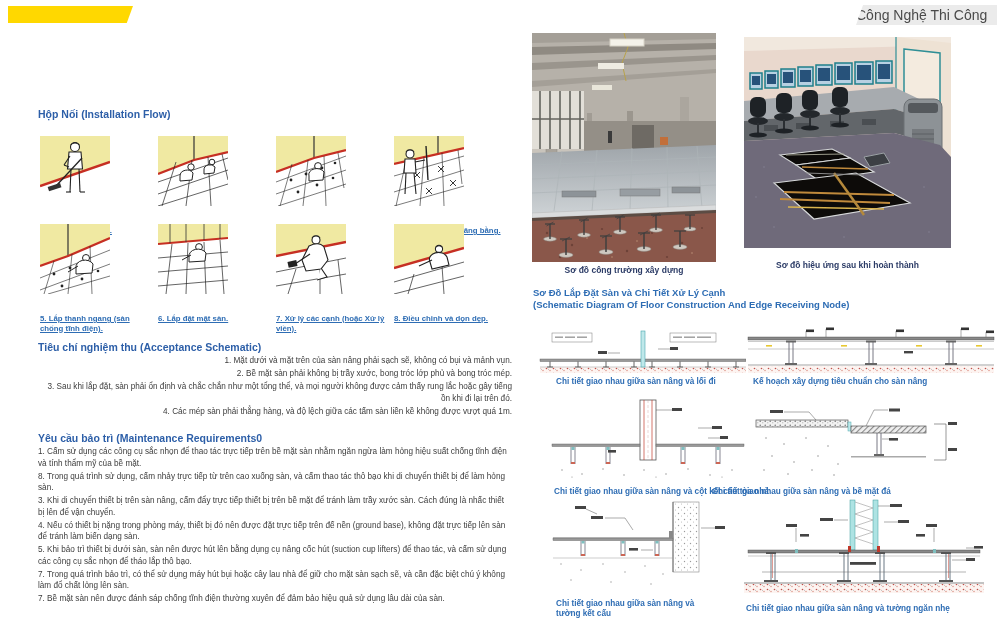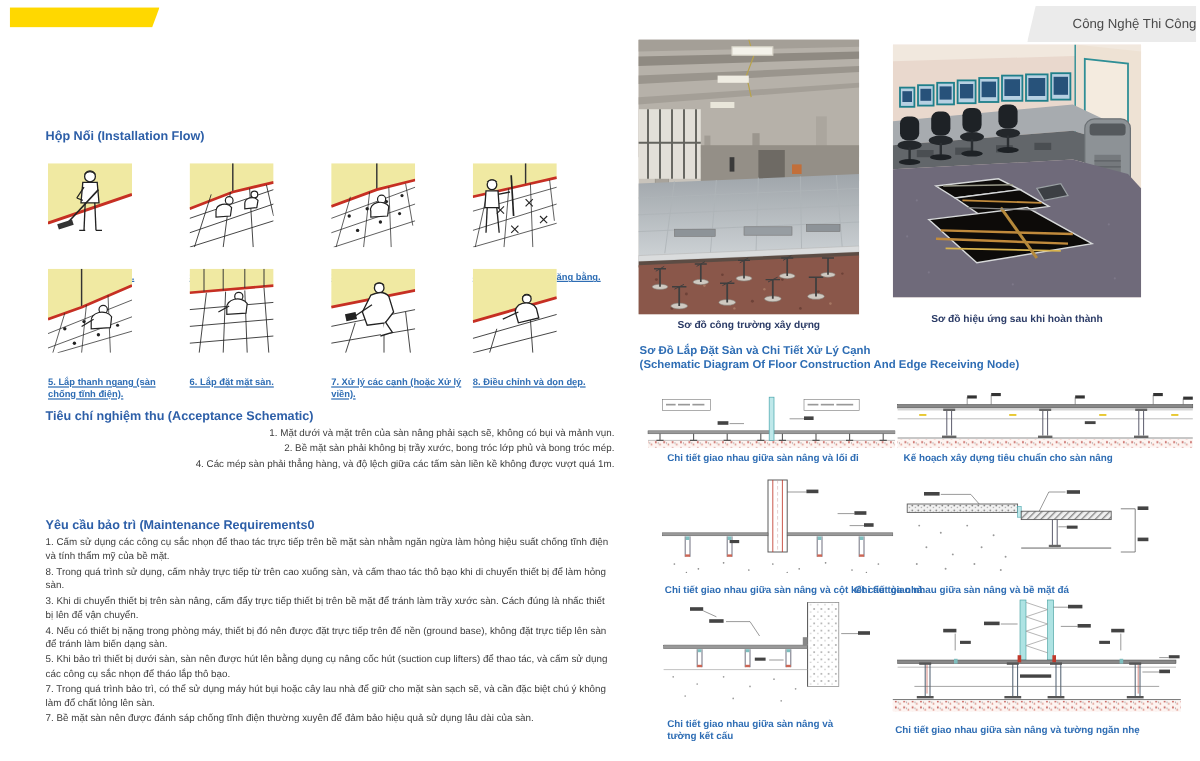--- a/index.html
+++ b/index.html
@@ -2,24 +2,24 @@
 <html><head>
 <meta charset="utf-8">
 <style>
   html,body{margin:0;padding:0;background:#fff;}
   .page{position:relative;width:1000px;height:634px;background:#fff;overflow:hidden;
         font-family:"Liberation Sans","DejaVu Sans",sans-serif;}
   .abs{position:absolute;}
   
   .yellow-bar{left:8px;top:6px;width:125px;height:17px;background:#FFD800;
         clip-path:polygon(0 0,100% 0,95% 100%,0 100%);}
-  .corner-tag{left:856px;top:5px;width:141px;height:30px;background:#ebebeb;
+  .corner-tag{left:856px;top:5px;width:141px;height:20px;background:#ebebeb;
         clip-path:polygon(5% 0,100% 0,100% 100%,0 100%);
-        display:flex;align-items:center;justify-content:flex-end;
-        font-size:11px;color:#4a4a4a;}
+        display:flex;align-items:center;justify-content:flex-start;
+        font-size:14px;color:#4a4a4a;}
   
   .title{left:38px;top:44px;width:480px;font-size:21px;font-weight:700;color:#2D5FA8;line-height:24px;}
   .sec-head{font-size:10.5px;font-weight:700;color:#2D5FA8;}
   .flow-head{left:38px;top:108px;}
   .acc-head{left:38px;top:341px;}
   .mnt-head{left:38px;top:432px;}
   .list{width:474px;font-size:8.2px;color:#3c3c3c;line-height:11.5px;}
   .acc-list{left:38px;top:355px;text-align:right;}
   .mnt-list{left:38px;top:446px;}
   .list p{margin:0 0 1.5px 0;}
@@ -294,20 +294,21 @@
         <line x1="38" y1="36" x2="25" y2="42"></line>
       </g>
     </svg>
     <div class="step-label">8. Điều chỉnh và dọn dẹp.</div>
   </div>
 
   <div class="abs sec-head acc-head">Tiêu chí nghiệm thu (Acceptance Schematic)</div>
   <div class="abs list acc-list">
     <p>1. Mặt dưới và mặt trên của sàn nâng phải sạch sẽ, không có bụi và mảnh vụn.</p>
     <p>2. Bề mặt sàn phải không bị trầy xước, bong tróc lớp phủ và bong tróc mép.</p>
+    <p>3. Sau khi lắp đặt, sàn phải ổn định và chắc chắn như một tổng thể, và mọi người không được cảm thấy rung lắc hoặc gây tiếng ồn khi đi lại trên đó.</p>
     <p>4. Các mép sàn phải thẳng hàng, và độ lệch giữa các tấm sàn liền kề không được vượt quá 1m.</p>
   </div>
 
   <div class="abs sec-head mnt-head">Yêu cầu bảo trì (Maintenance Requirements0</div>
   <div class="abs list mnt-list">
     <p>1. Cấm sử dụng các công cụ sắc nhọn để thao tác trực tiếp trên bề mặt sàn nhằm ngăn ngừa làm hỏng hiệu suất chống tĩnh điện và tính thẩm mỹ của bề mặt.</p>
     <p>8. Trong quá trình sử dụng, cấm nhảy trực tiếp từ trên cao xuống sàn, và cấm thao tác thô bạo khi di chuyển thiết bị để làm hỏng sàn.</p>
     <p>3. Khi di chuyển thiết bị trên sàn nâng, cấm đẩy trực tiếp thiết bị trên bề mặt để tránh làm trầy xước sàn. Cách đúng là nhấc thiết bị lên để vận chuyển.</p>
     <p>4. Nếu có thiết bị nặng trong phòng máy, thiết bị đó nên được đặt trực tiếp trên đế nền (ground base), không đặt trực tiếp lên sàn để tránh làm biến dạng sàn.</p>
     <p>5. Khi bảo trì thiết bị dưới sàn, sàn nên được hút lên bằng dụng cụ nâng cốc hút (suction cup lifters) để thao tác, và cấm sử dụng các công cụ sắc nhọn để tháo lắp thô bạo.</p>

